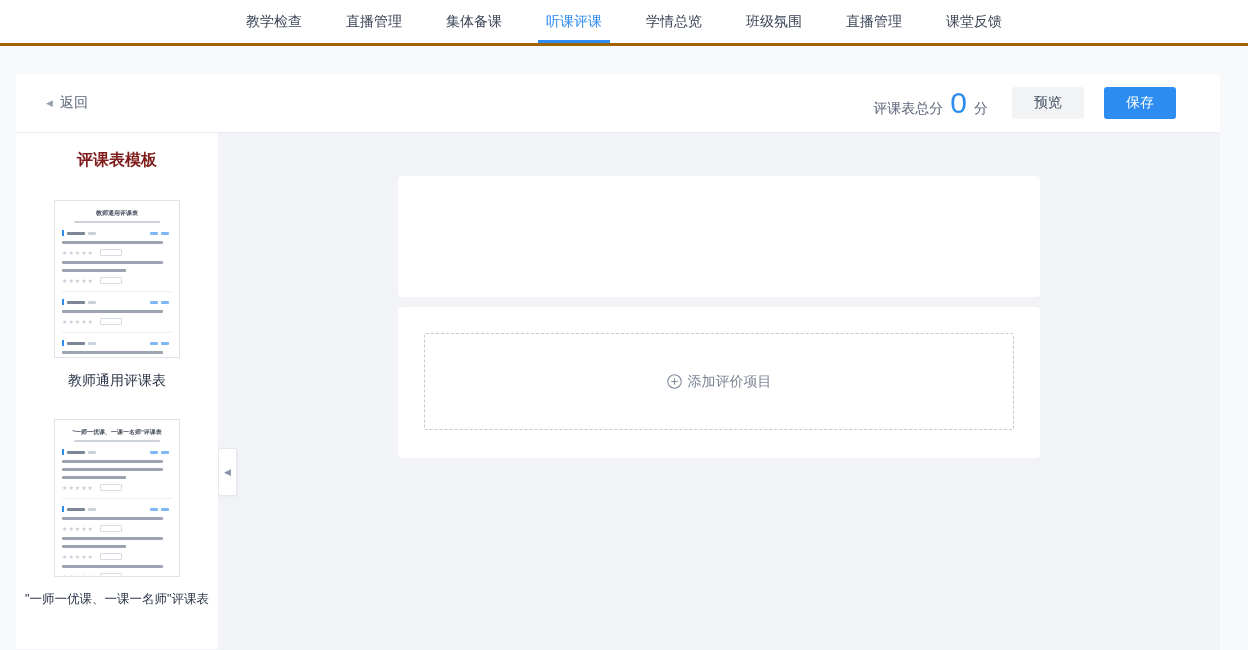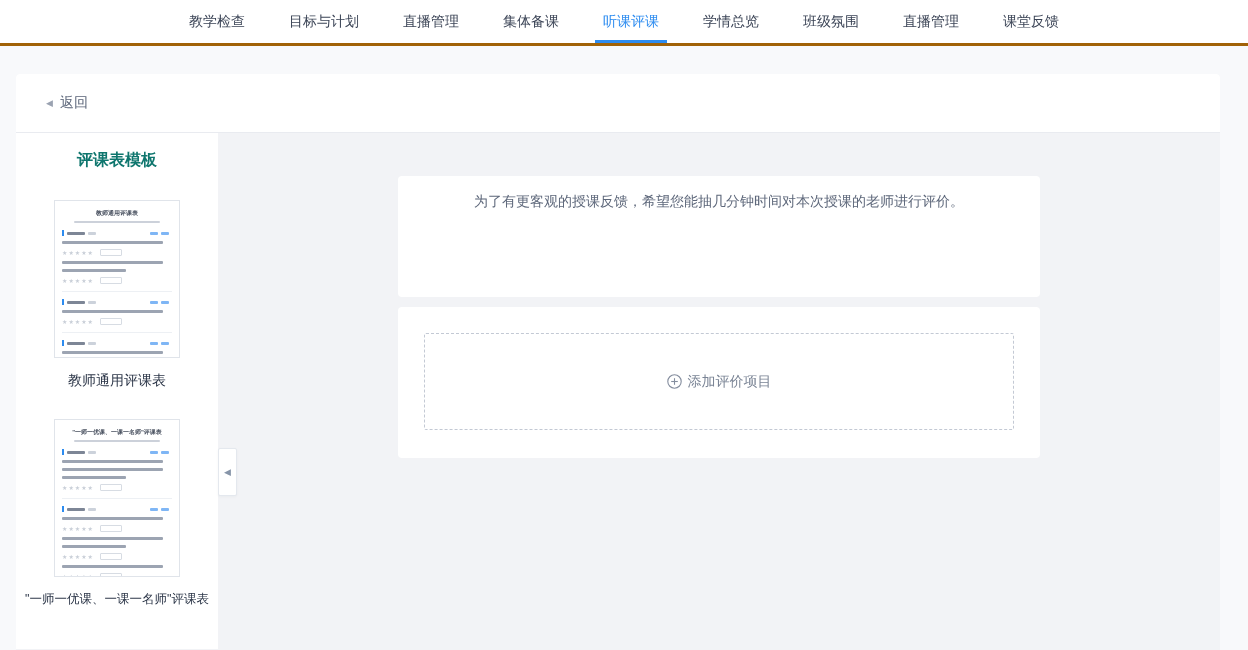--- a/index.html
+++ b/index.html
@@ -56,21 +56,21 @@
 
   .panel-body { position:relative; height:516px; }
 
   
   .sidebar {
     position:absolute; left:0; top:0; width:202px; height:100%;
     background:#fff; overflow:hidden;
   }
   .sidebar-title {
     margin-top:17px; text-align:center; font-size:16px; font-weight:600;
-    color:#0f766e;
+    color:#7f1d1d;
   }
   .tpl-item { margin-top:29px; cursor:pointer; }
   .thumb {
     width:126px; height:158px; margin:0 auto; background:#fff;
     border:1px solid #e0e4ea; padding:8px 7px; overflow:hidden;
   }
   .mini-title {
     font-size:6px; font-weight:bold; color:#474f5e; text-align:center;
     white-space:nowrap; overflow:hidden; line-height:1.4;
   }
@@ -117,37 +117,45 @@
     cursor:pointer; color:#7a8495; font-size:14px;
   }
   .add-icon { display:block; }
 </style>
 </head>
 <body>
 
 <div class="navbar">
 
 <div class="nav-item">教学检查</div>
-    <div class="nav-item">目标与计划</div>
     <div class="nav-item">直播管理</div>
     <div class="nav-item">集体备课</div>
     <div class="nav-item active">听课评课</div>
     <div class="nav-item">学情总览</div>
     <div class="nav-item">班级氛围</div>
     <div class="nav-item">直播管理</div>
     <div class="nav-item">课堂反馈</div>
   </div>
 
 <div class="panel">
 
   <div class="toolbar">
     <div class="back-link">
       <span class="back-arrow">◀</span>
       <span>返回</span>
     </div>
+    <div class="toolbar-right">
+      <div class="score-group">
+        <span class="score-label">评课表总分</span>
+        <span class="score-value">0</span>
+        <span class="score-unit">分</span>
+      </div>
+      <button class="btn btn-plain">预览</button>
+      <button class="btn btn-primary">保存</button>
+    </div>
   </div>
 
   <div class="panel-body">
 
     <div class="sidebar">
       <div class="sidebar-title">评课表模板</div>
       <div>
 
       <div class="tpl-item">
             <div class="thumb">
@@ -248,21 +256,20 @@
           </div>
         </div>
     </div>
 
     <div class="collapse-handle">
       <span class="collapse-arrow">◀</span>
     </div>
 
     <div class="main">
       <div class="card card-head">
-        <div class="form-subtitle">为了有更客观的授课反馈，希望您能抽几分钟时间对本次授课的老师进行评价。</div>
       </div>
       <div class="card card-add">
         <div class="add-dashed">
           <svg class="add-icon" width="15" height="15" viewBox="0 0 15 15">
             <circle cx="7.5" cy="7.5" r="6.7" fill="none" stroke="#848d9e" stroke-width="1.1"></circle>
             <line x1="7.5" y1="4.2" x2="7.5" y2="10.8" stroke="#848d9e" stroke-width="1.1"></line>
             <line x1="4.2" y1="7.5" x2="10.8" y2="7.5" stroke="#848d9e" stroke-width="1.1"></line>
           </svg>
           <span>添加评价项目</span>
         </div>

